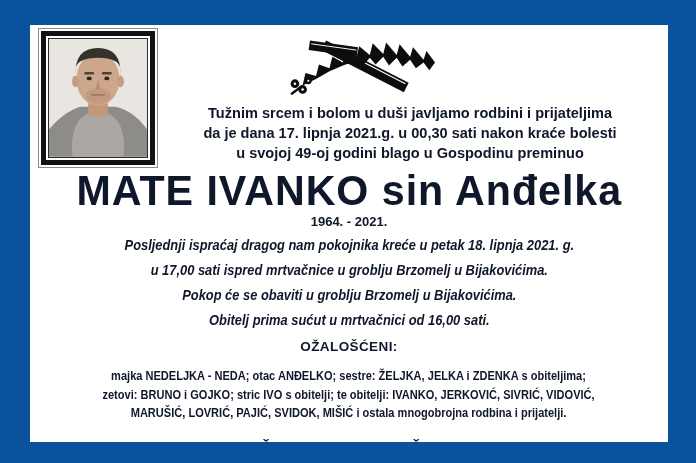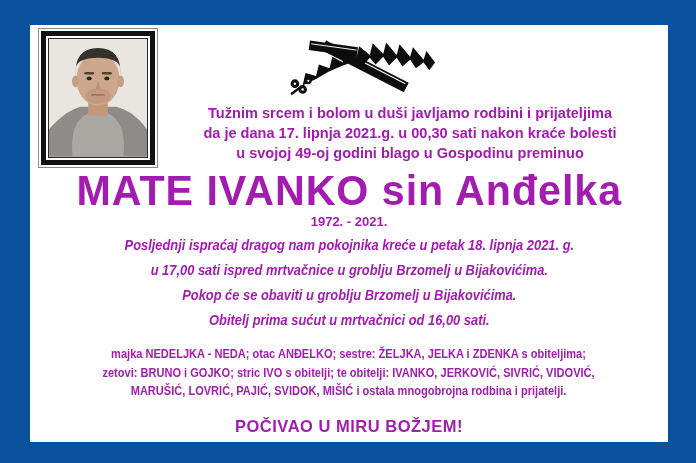--- a/index.html
+++ b/index.html
@@ -8,21 +8,21 @@
     width:696px; height:463px;
     background:#0a529c;
     padding:25px 28px 21px 30px;
     font-family:"Liberation Sans", sans-serif;
   }
   .inner {
     width:100%; height:100%;
     background:#ffffff;
     padding:2px 6px;
     display:flex; flex-direction:column; align-items:center;
-    color:#a21caf; overflow:hidden;
+    color:#0f172a; overflow:hidden;
   }
   .header { display:flex; width:100%; align-items:flex-start; }
   .photo-frame {
     margin:1px 0 0 2px;
     border:1px solid #8b8b8b;
     background:#fff; padding:2px;
     flex:0 0 auto;
   }
   .photo-frame .photo-inner { border:5px solid #121212; padding:2px; background:#fff; }
   .photo-frame svg { display:block; border:1px solid #2b2b2b; }
@@ -122,29 +122,30 @@
         </div>
         <div class="intro">
           <div>Tužnim srcem i bolom u duši javljamo rodbini i prijateljima</div>
           <div>da je dana 17. lipnja 2021.g. u 00,30 sati nakon kraće bolesti</div>
           <div>u svojoj 49-oj godini blago u Gospodinu preminuo</div>
         </div>
       </div>
     </div>
 
     <div class="name">MATE IVANKO sin Anđelka</div>
-    <div class="years">1972. - 2021.</div>
+    <div class="years">1964. - 2021.</div>
 
     <div class="funeral">
       <div>Posljednji ispraćaj dragog nam pokojnika kreće u petak 18. lipnja 2021. g.</div>
       <div>u 17,00 sati ispred mrtvačnice u groblju Brzomelj u Bijakovićima.</div>
       <div>Pokop će se obaviti u groblju Brzomelj u Bijakovićima.</div>
       <div>Obitelj prima sućut u mrtvačnici od 16,00 sati.</div>
     </div>
 
+    <div class="mourners-heading">OŽALOŠĆENI:</div>
 
     <div class="mourners">
       <div>majka NEDELJKA - NEDA; otac ANĐELKO; sestre: ŽELJKA, JELKA i ZDENKA s obiteljima;</div>
       <div>zetovi: BRUNO i GOJKO; stric IVO s obitelji; te obitelji: IVANKO, JERKOVIĆ, SIVRIĆ, VIDOVIĆ,</div>
       <div>MARUŠIĆ, LOVRIĆ, PAJIĆ, SVIDOK, MIŠIĆ i ostala mnogobrojna rodbina i prijatelji.</div>
     </div>
 
     <div class="closing">POČIVAO U MIRU BOŽJEM!</div>
 
   </div>

